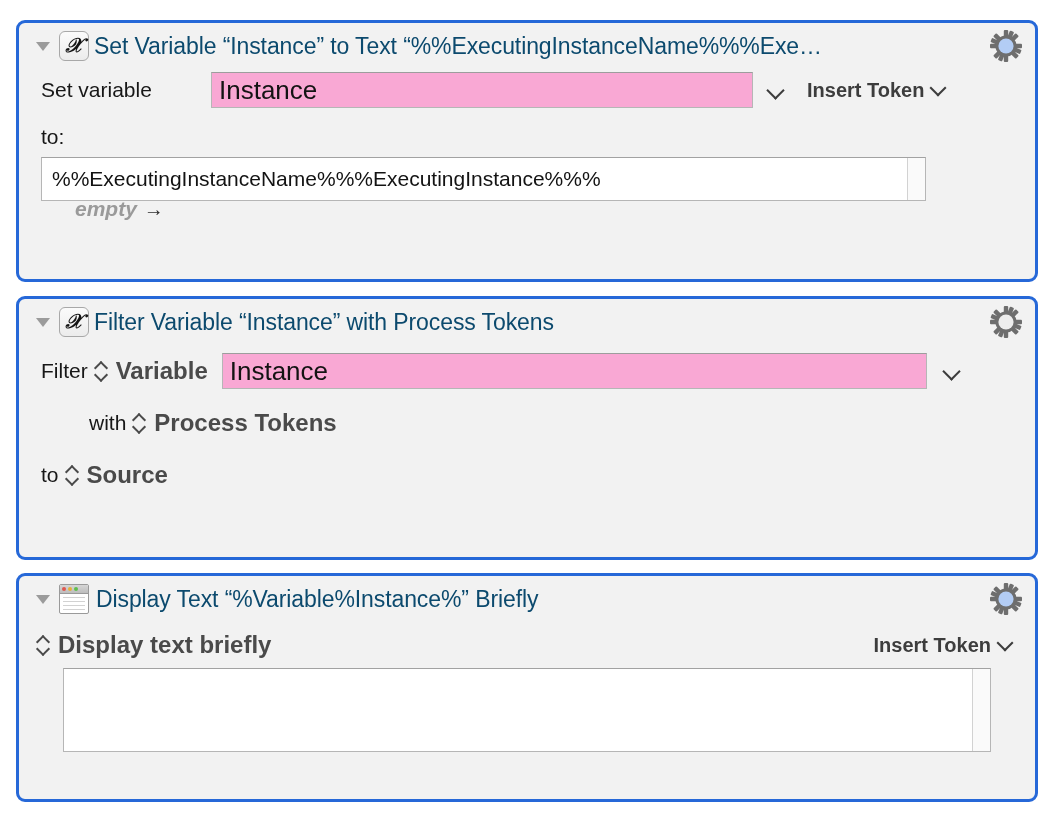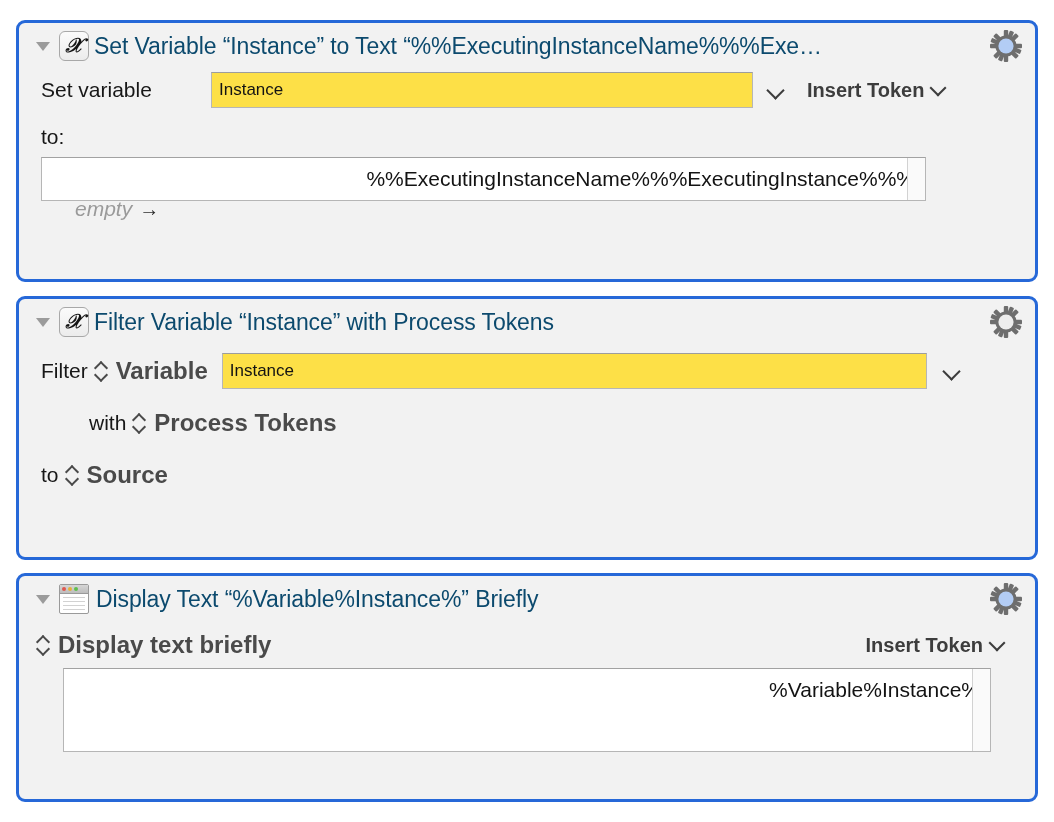--- a/index.html
+++ b/index.html
@@ -139,21 +139,21 @@
     height: 34px;
     flex: 0 0 auto;
     margin-left: 8px;
     position: relative;
   }
 
   
   .row {
     display: flex;
     align-items: center;
-    padding: 0 24px 0 22px;
+    padding: 0 16px 0 22px;
     box-sizing: border-box;
   }
 
   .lbl {
     font-size: 21px;
     color: #171717;
     white-space: nowrap;
   }
 
   .popup-label {
@@ -197,40 +197,39 @@
     top: 3px;
     width: 11px;
     height: 11px;
     border-left: 2.4px solid #3c3c3c;
     border-bottom: 2.4px solid #3c3c3c;
     transform: rotate(-45deg);
   }
 
   
   .textfield {
-    background: #fde047;
+    background: #f9a8d4;
     border: 1px solid #b6b6b6;
     border-top-color: #9d9d9d;
     box-sizing: border-box;
-    font-size: 17px;
+    font-size: 26px;
     color: #131313;
     display: flex;
     align-items: center;
     padding: 0 7px;
     height: 36px;
   }
 
   .textarea {
     background: #ffffff;
     border: 1px solid #b6b6b6;
     border-top-color: #a2a2a2;
     box-sizing: border-box;
     position: relative;
     display: block;
-    text-align: right;
   }
   .textarea .ta-text {
     font-size: 21px;
     color: #131313;
     padding: 9px 10px;
     white-space: pre-wrap;
   }
   .textarea .ta-gutter {
     position: absolute;
     top: 0;
@@ -260,20 +259,21 @@
   .preview {
     display: flex;
     align-items: baseline;
     padding-left: 56px;
     font-size: 21px;
     gap: 7px;
   }
   .preview .pv-empty {
     font-style: italic;
     color: #9a9a9a;
+    font-weight: bold;
   }
   .preview .pv-arrow {
     color: #2c2c2c;
     font-size: 20px;
   }
   .preview .pv-result {
     color: #b2b2b2;
   }
 </style>
 </head>
@@ -437,19 +437,18 @@
       <div class="popup-label">Display text briefly</div>
       <div style="flex:1 1 auto;"></div>
       <div class="insert-token" style="margin-right:4px;">
         <span>Insert Token</span>
         <span class="chev"></span>
       </div>
     </div>
 
     <div class="row" style="height:100px; align-items:flex-start; padding-left:44px; padding-right:44px;">
       <div class="textarea" style="width:934px; height:84px;">
-        <div class="ta-text">%Variable%Instance%</div>
         <div class="ta-gutter"></div>
       </div>
     </div>
   </div>
 
 </div>
 
 </body></html>

